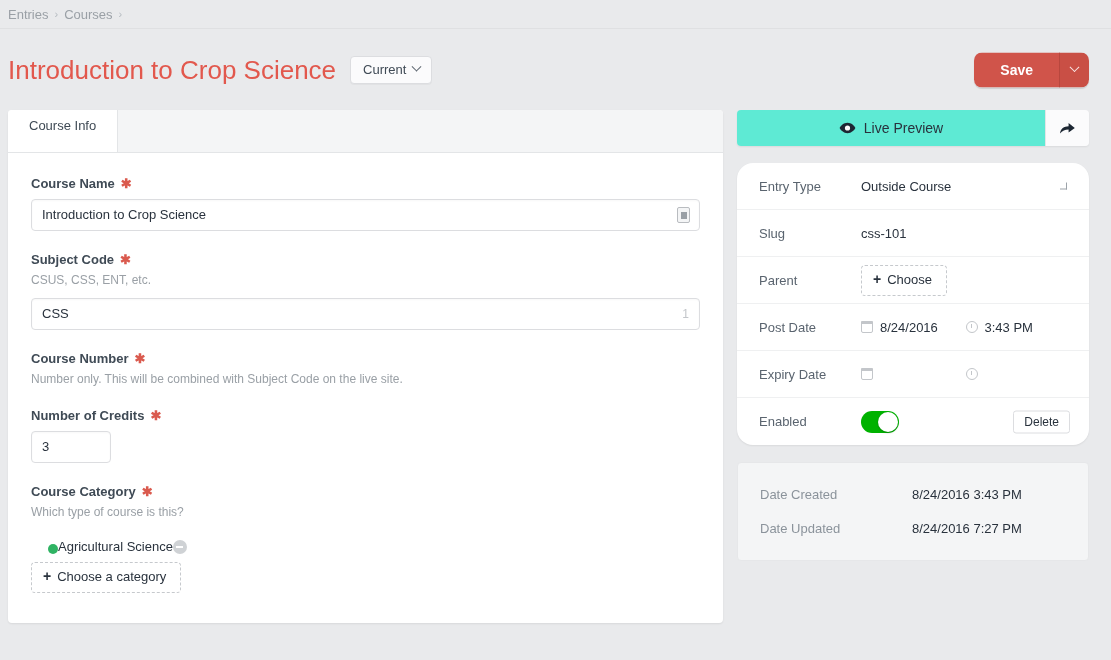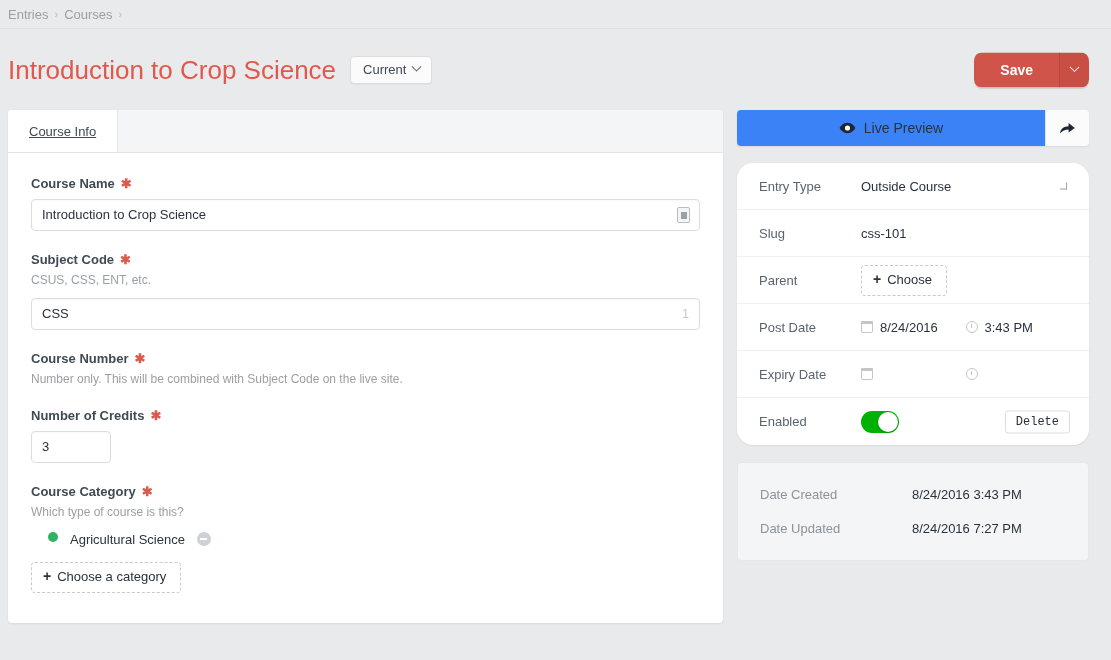--- a/index.html
+++ b/index.html
@@ -124,27 +124,26 @@
     overflow: hidden;
   }
   #tab-bar {
     height: 43px;
     background: #f4f5f6;
     border-bottom: 1px solid #e3e5e7;
     display: flex;
     align-items: stretch;
   }
   .tab {
-    padding: 0 21px;
-    display: flex;
-    align-items: center;
+    padding: 8px 21px;
+    display: flex;
+    align-items: flex-start;
     font-size: 13px;
     color: #3f4a55;
     cursor: pointer;
-    text-decoration: underline;
   }
   .tab.active {
     background: #fff;
     border-right: 1px solid #e3e5e7;
     position: relative;
     top: 0;
   }
 
   #form-body { padding: 24px 23px 30px; }
   .field { margin-bottom: 22px; }
@@ -206,22 +205,22 @@
     right: 11px; top: 50%;
     transform: translateY(-50%);
     font-size: 12px;
     color: #c3c6ca;
   }
 
   
   #category-list { margin-top: 11px; }
   .category-row {
     display: flex;
-    align-items: flex-start;
-    gap: 12px;
+    align-items: flex-end;
+    gap: 0;
     padding-left: 17px;
     height: 22px;
   }
   .cat-dot {
     width: 10px; height: 10px;
     border-radius: 50%;
     background: #2fb363;
     flex: none;
   }
   .cat-label { font-size: 13px; color: #29323d; }
@@ -268,21 +267,21 @@
   #sidebar { width: 352px; }
   #preview-bar {
     display: flex;
     border-radius: 4px;
     overflow: hidden;
     box-shadow: 0 1px 2px rgba(0,0,0,.07);
     margin-bottom: 17px;
   }
   #live-preview-button {
     flex: 1;
-    background: #3b82f6;
+    background: #5eead4;
     border: none;
     border-right: 1px solid #e4e5e7;
     font-family: inherit;
     font-size: 14px;
     color: #29323d;
     height: 36px;
     cursor: pointer;
     display: flex;
     align-items: center;
     justify-content: center;
@@ -380,21 +379,21 @@
     background: #fff;
     box-shadow: 0 1px 2px rgba(0,0,0,.25);
   }
   #delete-button {
     position: absolute;
     right: 19px; top: 50%;
     transform: translateY(-50%);
     background: #fff;
     border: 1px solid #dcdde0;
     border-radius: 3px;
-    font-family: Liberation Mono, monospace;
+    font-family: Liberation Sans, sans-serif;
     font-size: 12px;
     color: #29323d;
     padding: 4px 10px 5px;
     cursor: pointer;
     line-height: 1;
   }
 
   #dates-panel {
     margin-top: 17px;
     background: #f4f5f6;

